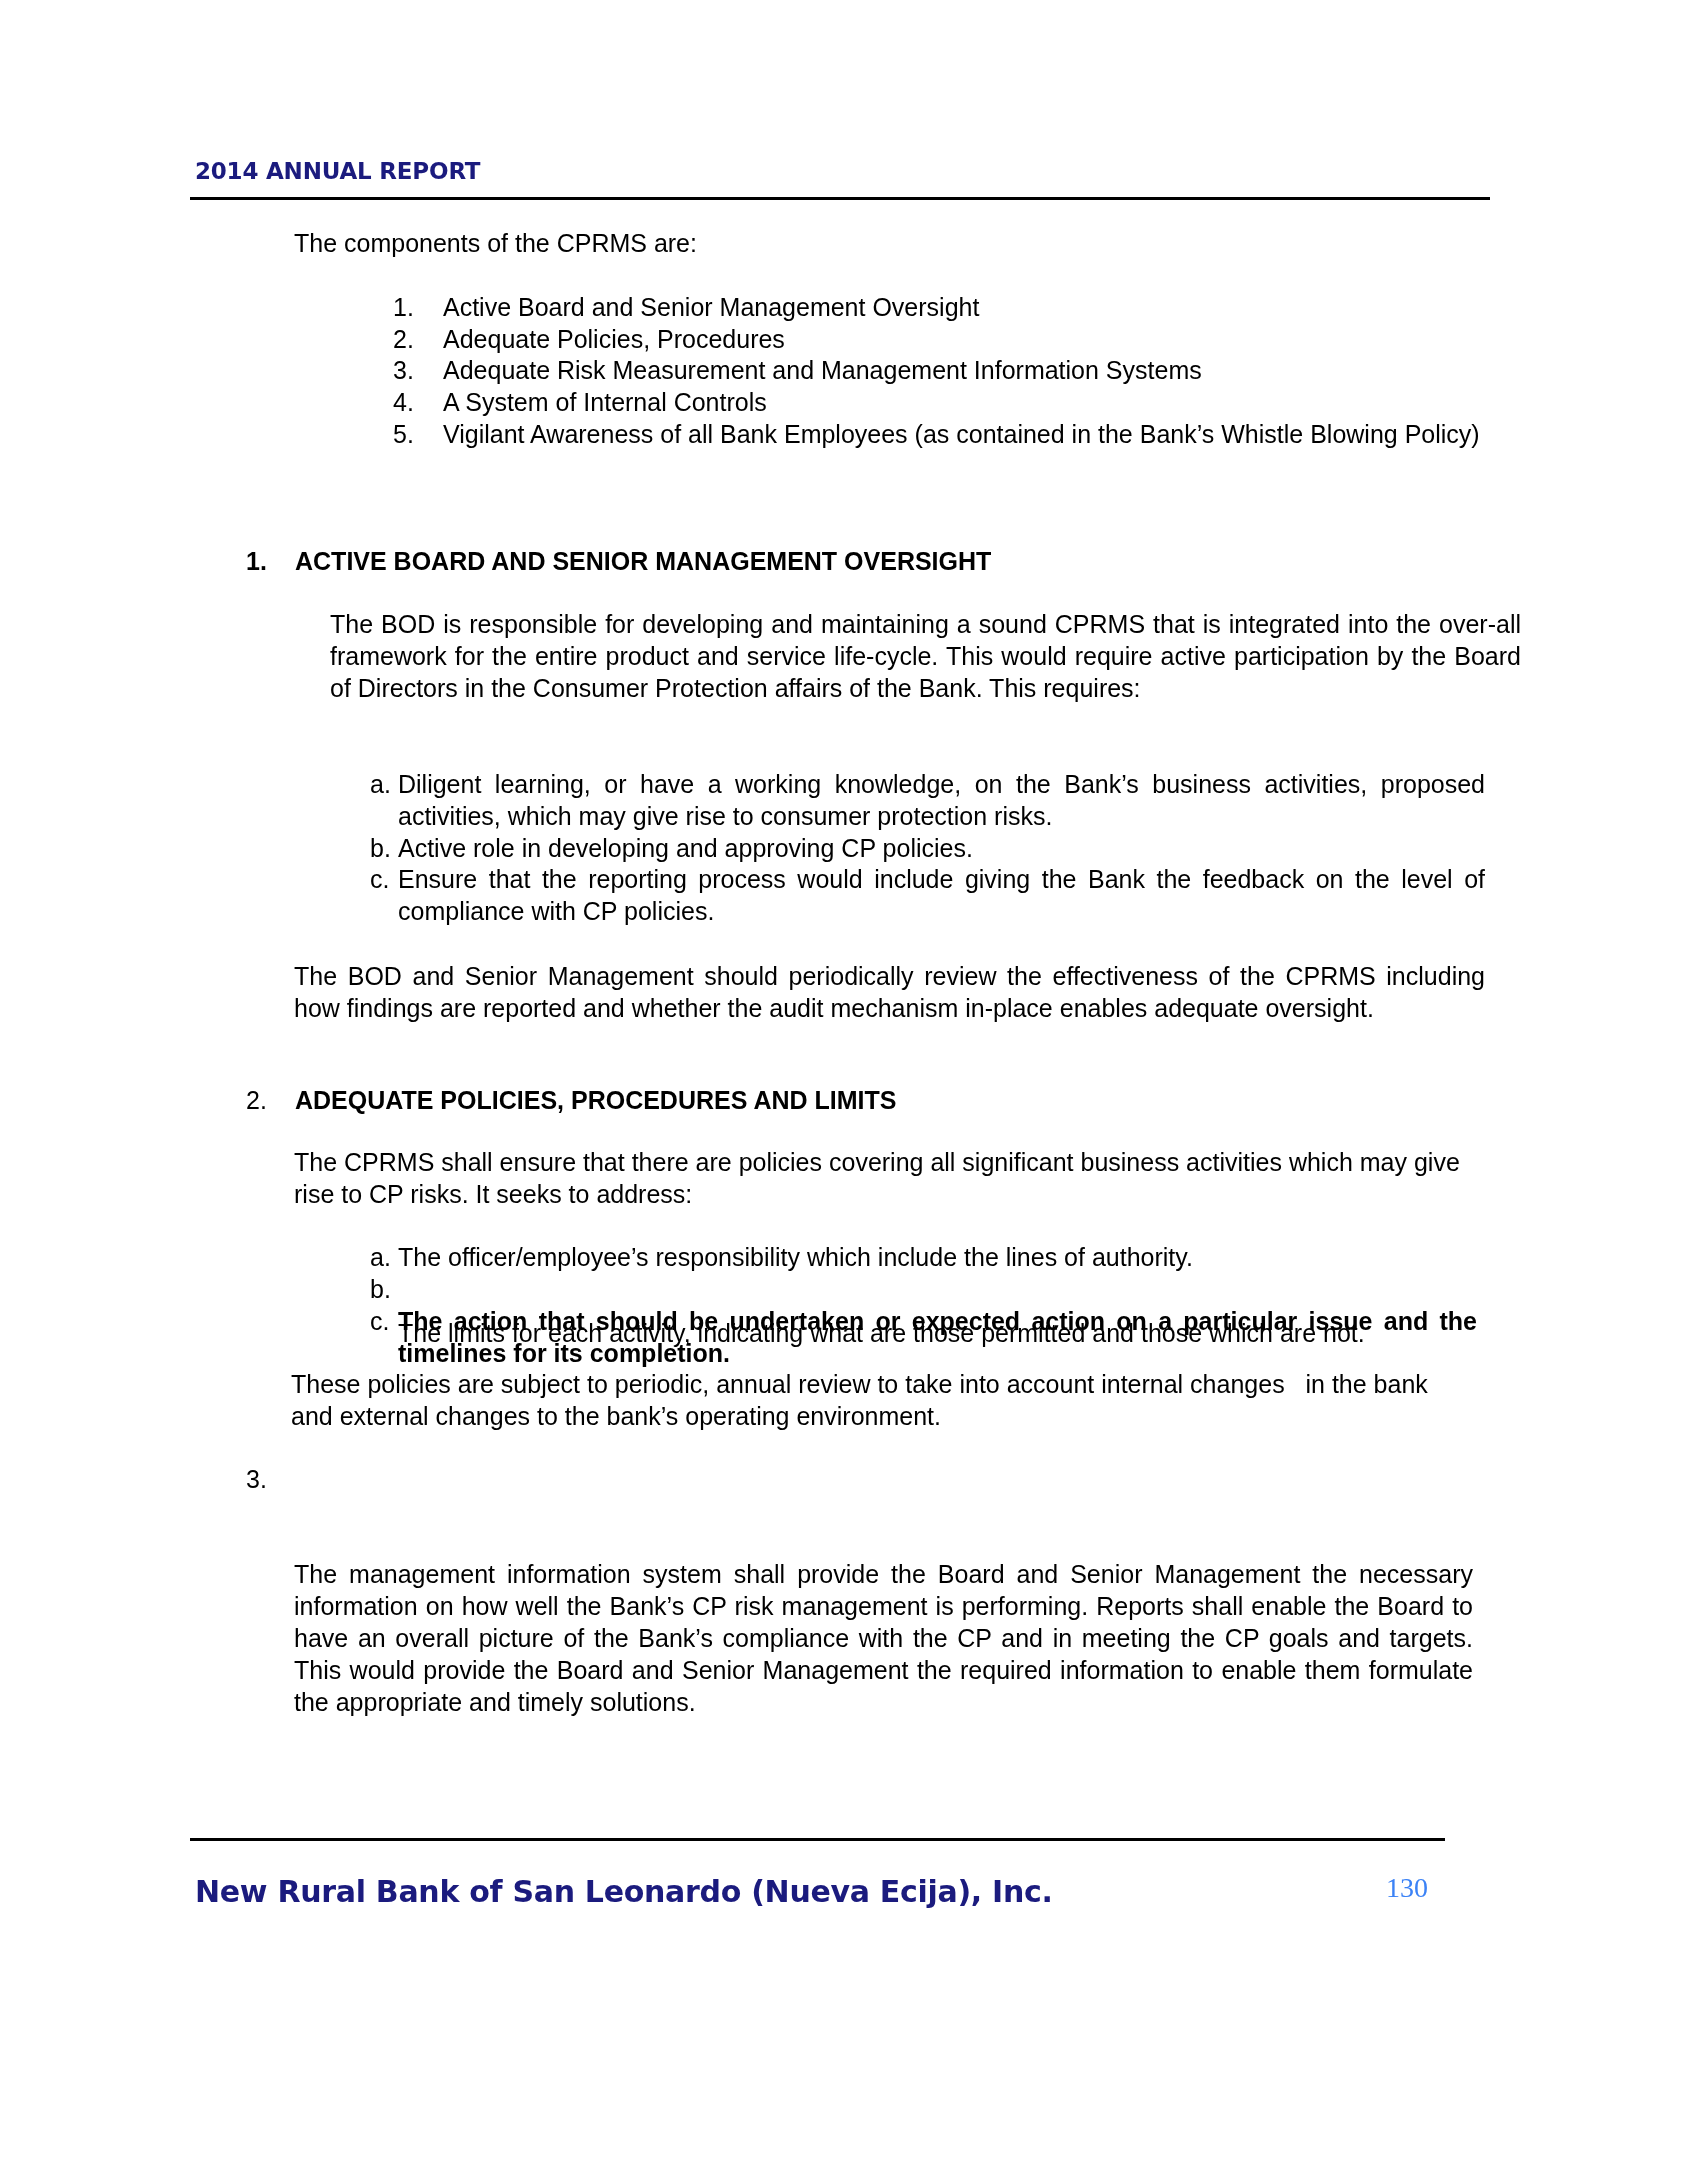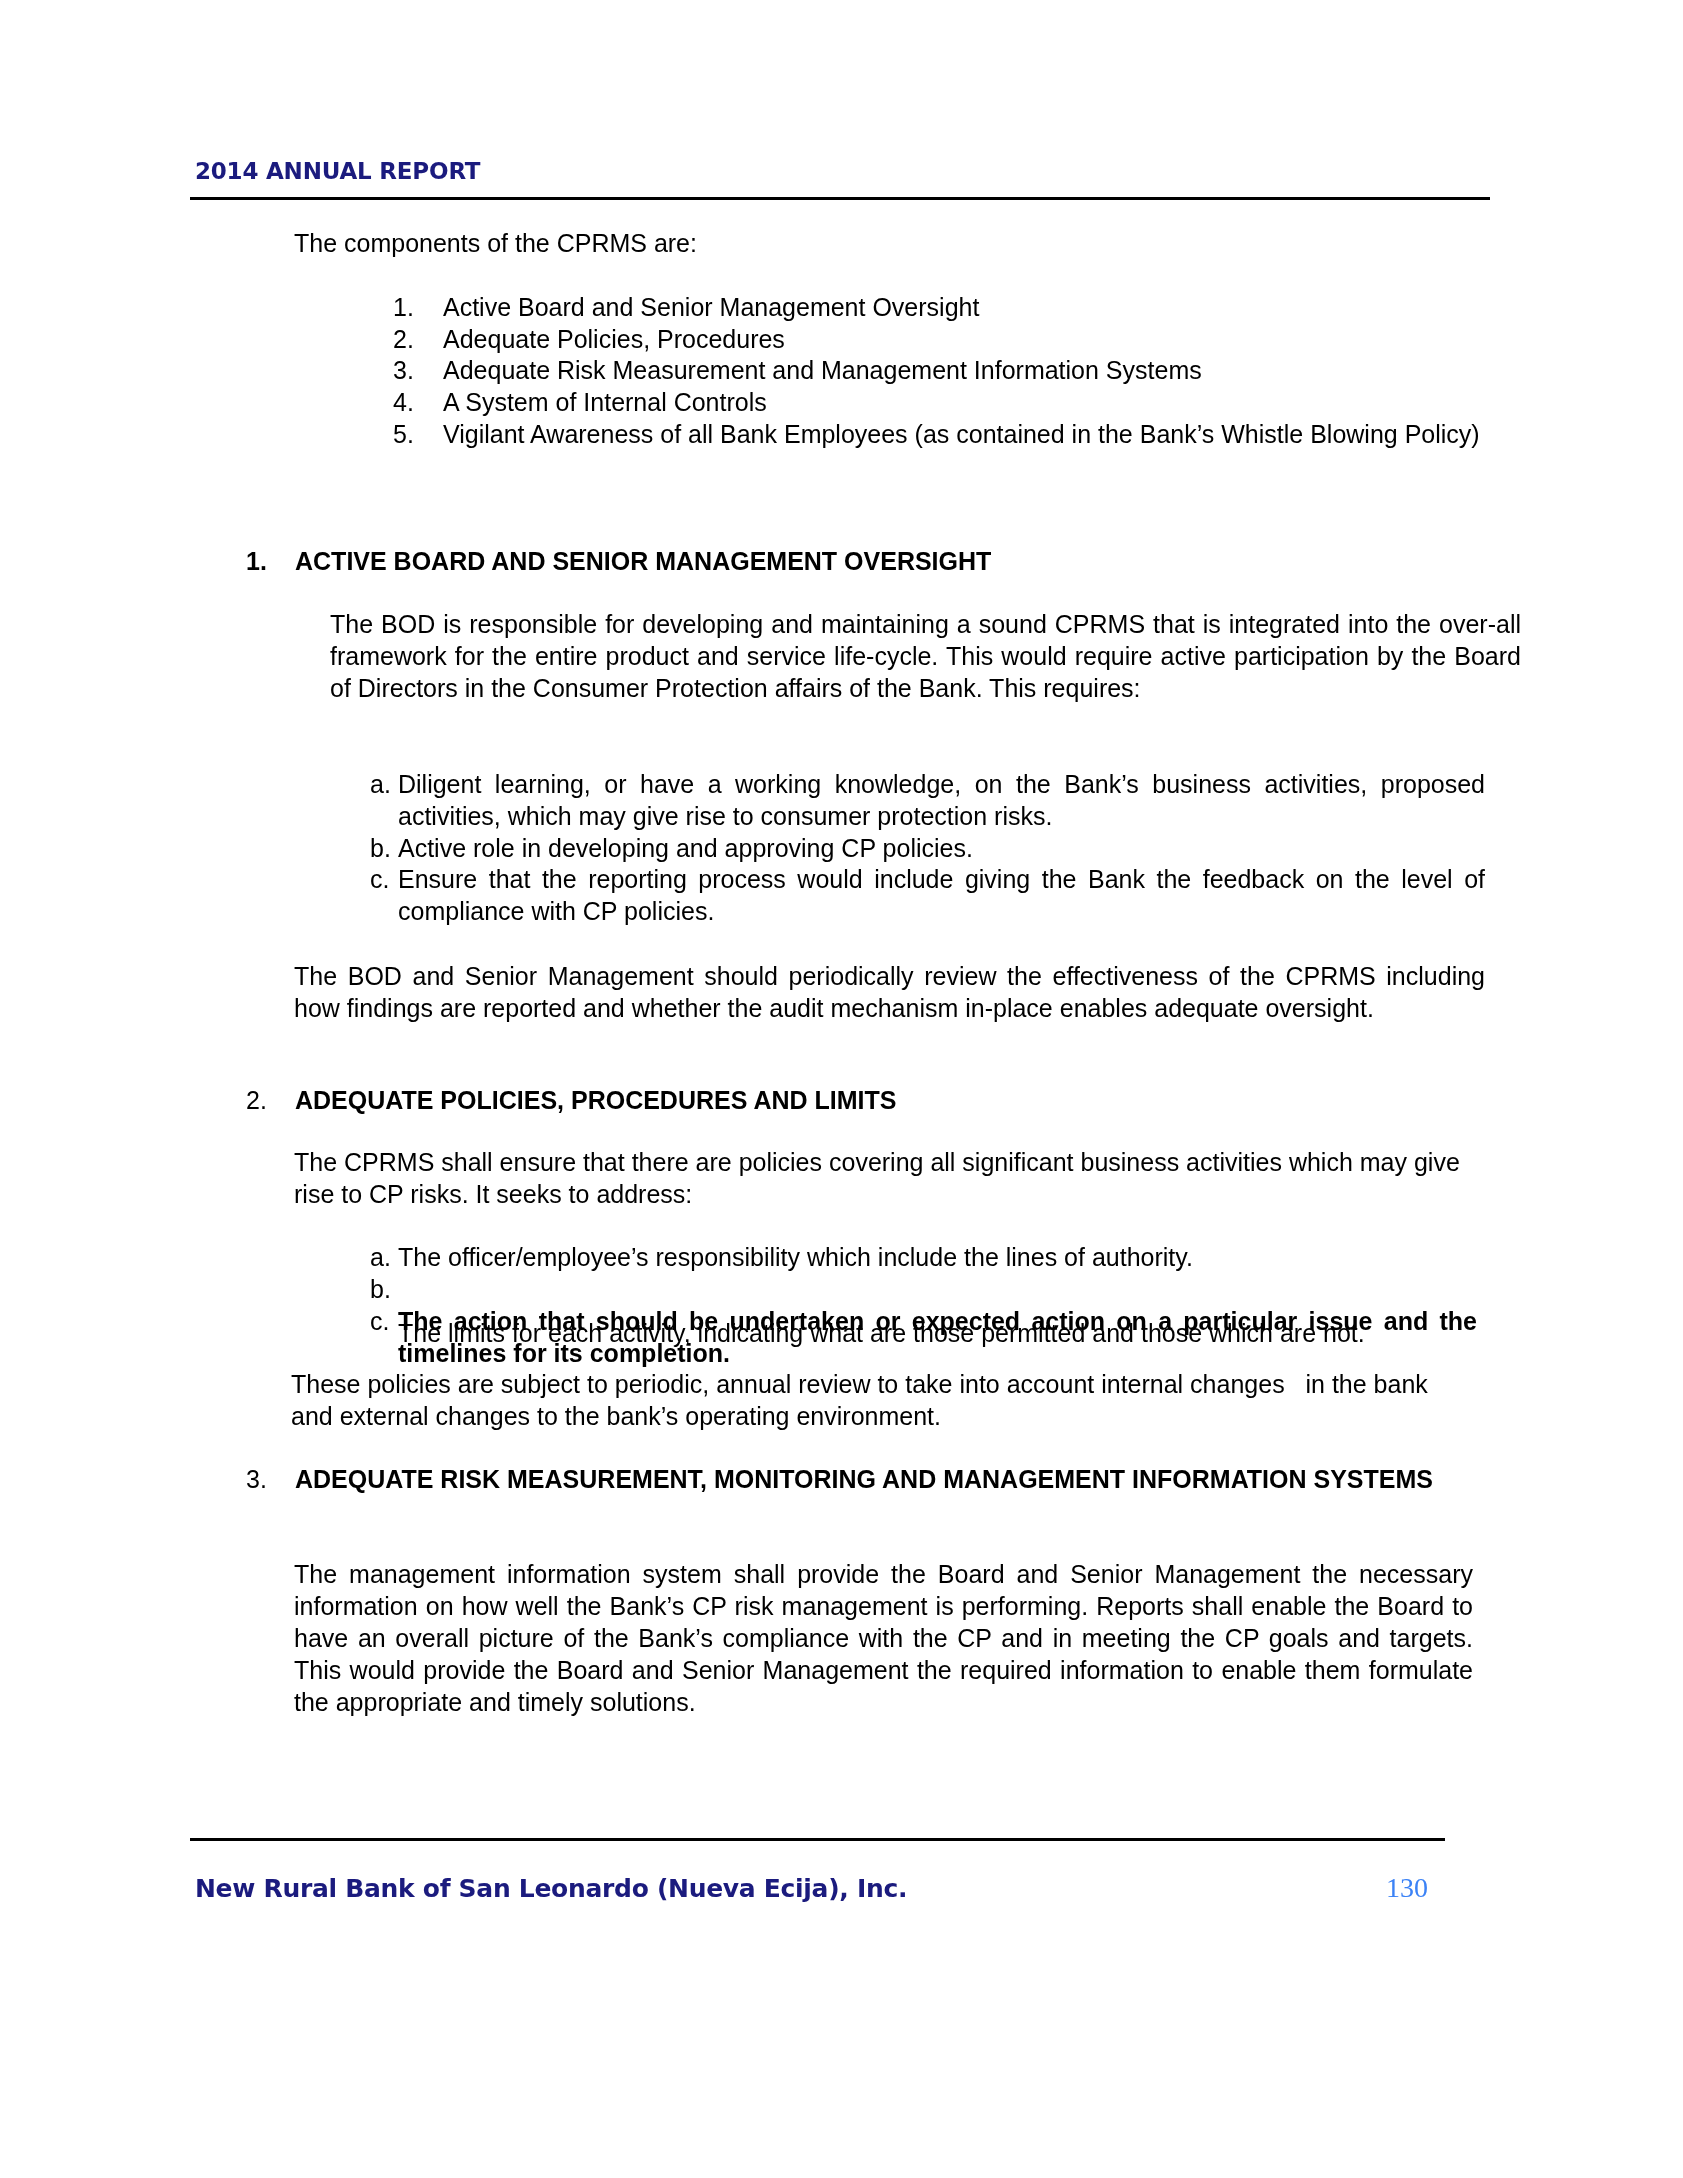--- a/index.html
+++ b/index.html
@@ -11,21 +11,21 @@
   .rule { position: absolute; height: 3px; background: #000; }
   .txt { font-size: 25px; line-height: 32px; }
   .just { text-align: justify; text-align-last: left; }
   .list-row { position: absolute; font-size: 25px; line-height: 32px; }
   .num { position: absolute; }
   .item-text { position: absolute; text-align: justify; text-align-last: left; }
   .heading { position: absolute; font-size: 25px; line-height: 32px; }
   .heading .hnum { position: absolute; left: 0; top: 0; }
   .heading .htext { position: absolute; left: 49px; top: 0; font-weight: bold; }
   .ftr-name { left: 195px; top: 1874px; font-family: "DejaVu Sans", sans-serif; font-weight: bold;
-              font-size: 25px; color: #1b1b7e; letter-spacing: -0.3px; }
+              font-size: 30px; color: #1b1b7e; letter-spacing: -0.3px; }
   .ftr-page { left: 1386px; top: 1872px; font-family: "Liberation Serif", serif; font-size: 28px; color: #3b82f6; }
 </style>
 </head>
 <body>
 
 <div class="abs hdr-title">2014 ANNUAL REPORT</div>
 <div class="rule" style="left:190px; top:197px; width:1300px;"></div>
 
 <div class="abs txt" style="left:294px; top:227px;">The components of the CPRMS are:</div>
 
@@ -89,20 +89,19 @@
 </div>
 <div class="list-row" style="left:344px; top:1305px; width:1141px;">
   <span class="num" style="left:26px;">c.</span>
   <span class="item-text" style="left:54px; width:1079px;font-weight:bold;">The action that should be undertaken or expected action on a particular issue and the timelines for its completion.</span>
 </div>
 
 <div class="abs txt" style="left:291px; top:1368px; width:1158px; white-space:pre-wrap;">These policies are subject to periodic, annual review to take into account internal changes   in the bank and external changes to the bank’s operating environment.</div>
 
 <div class="heading" style="left:246px; top:1463px; width:1238px; height:63px;">
   <span class="hnum">3.</span>
-  <span class="htext" style="width:1178px;">ADEQUATE RISK MEASUREMENT, MONITORING AND MANAGEMENT INFORMATION SYSTEMS</span>
 </div>
 <div class="abs txt just" style="left:294px; top:1558px; width:1179px;">The management information system shall provide the Board and Senior Management the necessary information on how well the Bank’s CP risk management is performing. Reports shall enable the Board to have an overall picture of the Bank’s compliance with the CP and in meeting the CP goals and targets. This would provide the Board and Senior Management the required information to enable them formulate the appropriate and timely solutions.</div>
 
 <div class="rule" style="left:190px; top:1838px; width:1255px;"></div>
 <div class="abs ftr-name">New Rural Bank of San Leonardo (Nueva Ecija), Inc.</div>
 <div class="abs ftr-page">130</div>
 
 
 </body></html>

